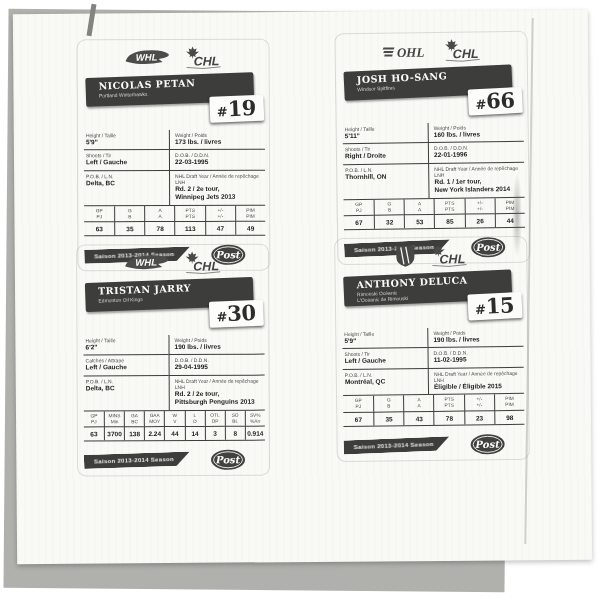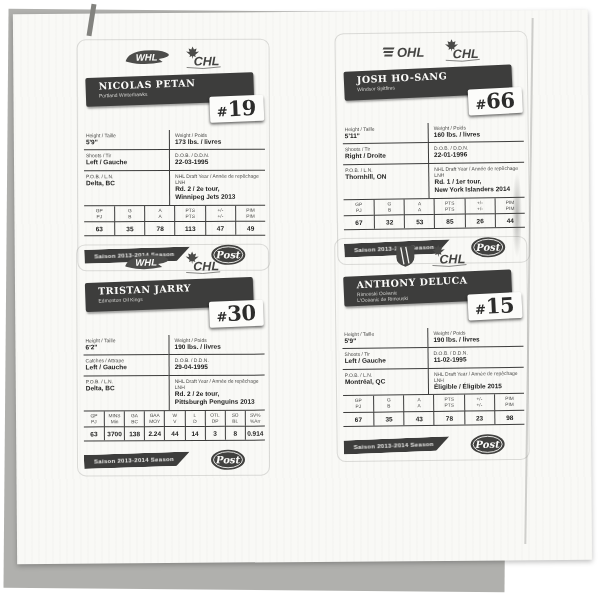--- a/index.html
+++ b/index.html
@@ -28,21 +28,21 @@
     border:1px solid rgba(150,150,146,.3);border-radius:9px;pointer-events:none;}
   .card1{left:70px;top:33px;transform:rotate(.25deg);}
   .card2{left:329px;top:28px;transform:rotate(-.3deg);}
   .card3{left:68px;top:238px;transform:rotate(.2deg);}
   .card4{left:327px;top:233px;transform:rotate(-.25deg);}
 
   .logos{display:flex;justify-content:center;align-items:center;gap:10px;height:24px;margin-bottom:2px;}
   .logo{display:none;line-height:0;}
   .logo-chl{display:inline-block;}
   .lg-whl .logo-whl{display:inline-block;}
-  .lg-ohl .logo-ohl{display:inline-block;}
+  .lg-ohl .logo-ohl{display:inline-block;font-family:Liberation Serif, serif;}
   .lg-lhjmq .logo-lhjmq{display:inline-block;}
 
   .banner-area{position:relative;height:54px;}
   .name-banner{
     position:absolute;left:2px;top:3px;width:168px;min-height:29px;box-sizing:border-box;
     background:#3d3d3c;border-radius:2px;transform:rotate(-1.8deg);
     box-shadow:1px 2px 2px rgba(0,0,0,.35);
     padding:4px 6px 3px 13px;
   }
   .player-name{color:#fcfcfa;font-family:"DejaVu Serif",serif;font-weight:bold;

